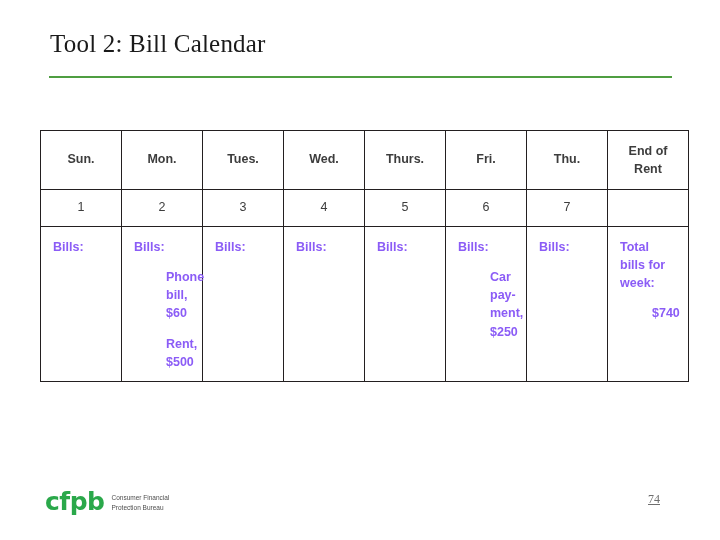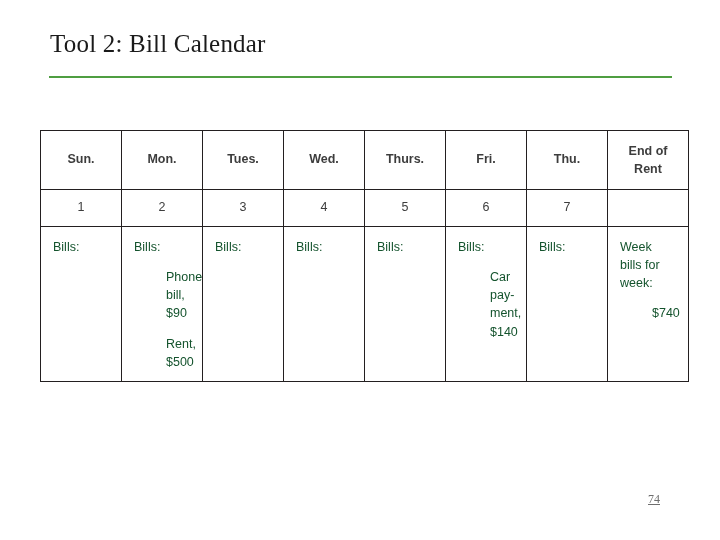--- a/index.html
+++ b/index.html
@@ -51,23 +51,24 @@
   }
   .calendar td {
     border: 1px solid #231f20;
     vertical-align: top;
     padding: 0;
     background: #ffffff;
   }
   .cellpad {
     padding: 11px 10px 10px 12px;
     font-family: "Liberation Sans", sans-serif;
-    color: #14532d;
+    color: #8b5cf6;
     font-size: 12.5px;
     line-height: 1.45;
+    font-weight: bold;
   }
   .head-row td { height: 58px; }
   .head-label {
     font-weight: bold;
     font-size: 12.5px;
     color: #3d3d3d;
     text-align: center;
     padding-top: 21px;
   }
   .head-label.two-line {
@@ -206,21 +207,21 @@
       <td>
         <div class="cellpad body-cell">
           <p>Bills:</p>
         </div>
       </td>
       <td>
         <div class="cellpad body-cell">
           <p>Bills:</p>
           <p>
             <span>Phone</span><br>
-            <span>bill, $90</span>
+            <span>bill, $60</span>
           </p>
           <p>
             <span>Rent,</span><br>
             <span>$500</span>
           </p>
         </div>
       </td>
       <td>
         <div class="cellpad body-cell">
           <p>Bills:</p>
@@ -235,39 +236,46 @@
         <div class="cellpad body-cell">
           <p>Bills:</p>
         </div>
       </td>
       <td>
         <div class="cellpad body-cell">
           <p>Bills:</p>
           <p>
             <span>Car pay-</span><br>
             <span>ment,</span><br>
-            <span>$140</span>
-          </p>
-        </div>
-      </td>
-      <td>
-        <div class="cellpad body-cell">
-          <p>Bills:</p>
-        </div>
-      </td>
-      <td>
-        <div class="cellpad body-cell">
-          <p>
-            <span>Week</span><br>
+            <span>$250</span>
+          </p>
+        </div>
+      </td>
+      <td>
+        <div class="cellpad body-cell">
+          <p>Bills:</p>
+        </div>
+      </td>
+      <td>
+        <div class="cellpad body-cell">
+          <p>
+            <span>Total</span><br>
             <span>bills for</span><br>
             <span>week:</span>
           </p>
           <p>$740</p>
         </div>
       </td>
     </tr>
   </tbody>
     </table>
 
+  <div class="logo">
+    <div class="logo-mark">cfpb</div>
+    <div class="logo-text">
+      <div>Consumer Financial</div>
+      <div>Protection Bureau</div>
+    </div>
+  </div>
 
   <div class="page-num">74</div>
 
 </div>
 
 </body></html>

